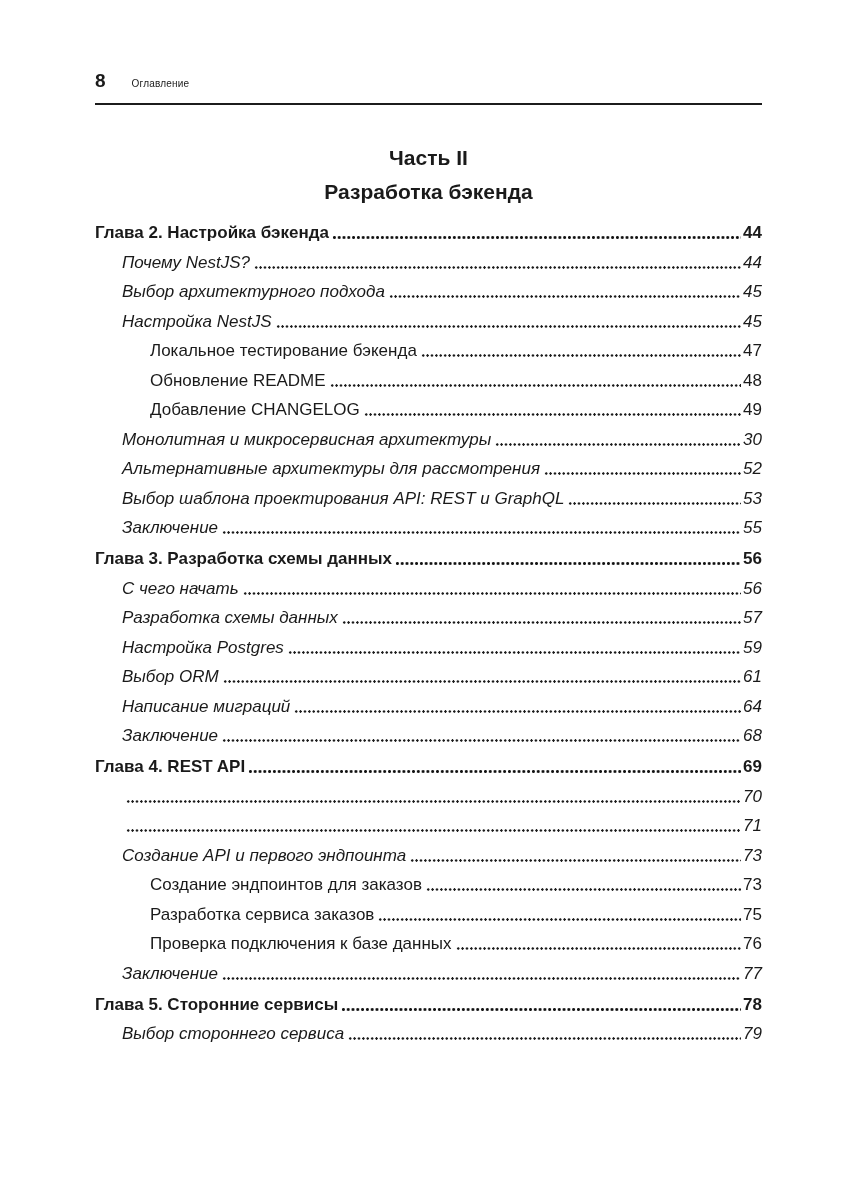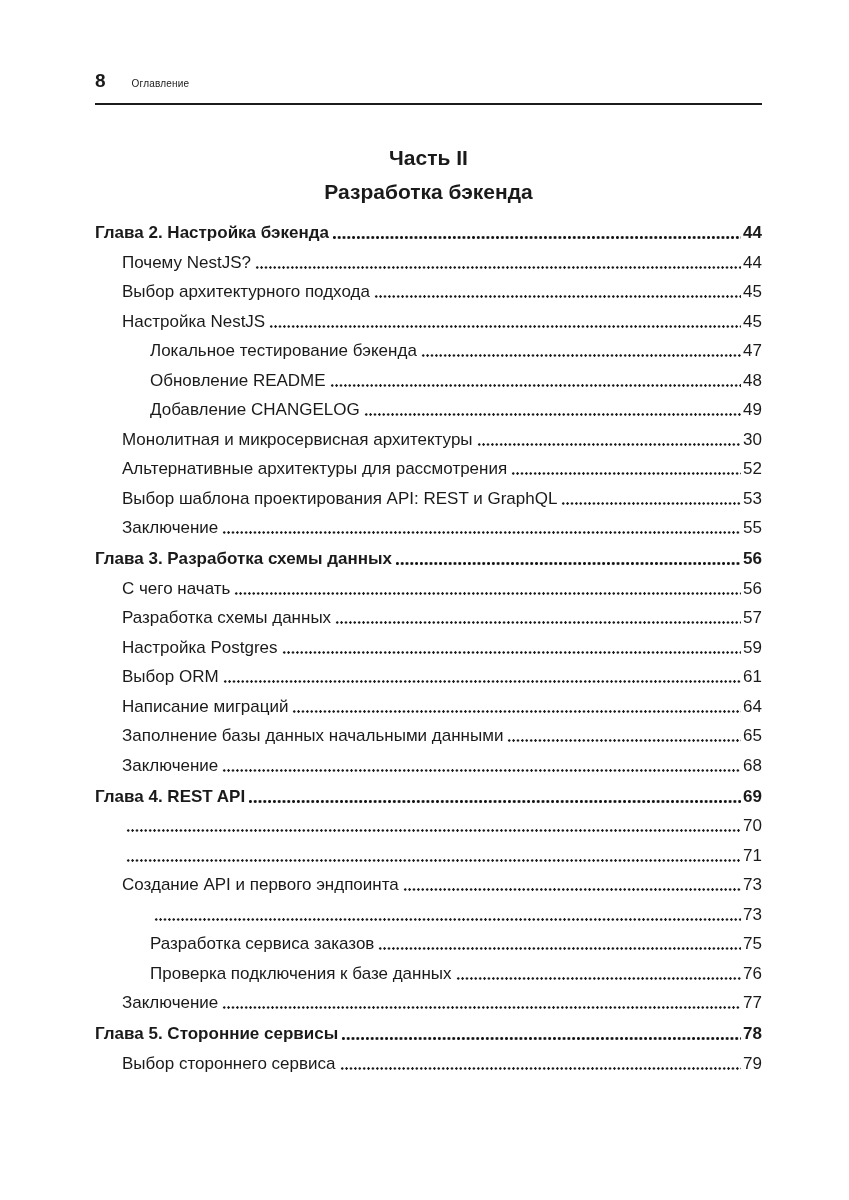--- a/index.html
+++ b/index.html
@@ -46,21 +46,21 @@
     display: flex;
     align-items: baseline;
     font-size: 17px;
     line-height: 20px;
     margin-bottom: 9.5px;
   }
   .row .label { white-space: nowrap; }
   .row .pg { white-space: nowrap; }
 
   .chapter { font-weight: 700; }
-  .lvl1 { padding-left: 27px; }
+  .lvl1 { padding-left: 27px; font-style: italic; }
   .lvl2 { padding-left: 55px; }
 
   .leader {
     flex: 1;
     align-self: flex-end;
     height: 5px;
     margin: 0 2px 3px 4px;
     background-image: radial-gradient(circle, #1b1b1b 1.05px, transparent 1.4px);
     background-size: 4.4px 5px;
     background-position: 0 50%;
@@ -171,25 +171,20 @@
           <span class="label">Выбор ORM</span>
           <span class="leader"></span>
           <span class="pg">61</span>
         </div>
         <div class="row lvl1">
           <span class="label">Написание миграций</span>
           <span class="leader"></span>
           <span class="pg">64</span>
         </div>
         <div class="row lvl1">
-          <span class="label">Заполнение базы данных начальными данными</span>
-          <span class="leader"></span>
-          <span class="pg">65</span>
-        </div>
-        <div class="row lvl1">
           <span class="label">Заключение</span>
           <span class="leader"></span>
           <span class="pg">68</span>
         </div>
       </section>
       <section class="toc-section">
         <div class="row chapter">
           <span class="label">Глава 4. REST API</span>
           <span class="leader"></span>
           <span class="pg">69</span>
@@ -201,20 +196,21 @@
         <div class="row lvl1">
           <span class="leader"></span>
           <span class="pg">71</span>
         </div>
         <div class="row lvl1">
           <span class="label">Создание API и первого эндпоинта</span>
           <span class="leader"></span>
           <span class="pg">73</span>
         </div>
         <div class="row lvl2">
+          <span class="label">Создание эндпоинтов для заказов</span>
           <span class="leader"></span>
           <span class="pg">73</span>
         </div>
         <div class="row lvl2">
           <span class="label">Разработка сервиса заказов</span>
           <span class="leader"></span>
           <span class="pg">75</span>
         </div>
         <div class="row lvl2">
           <span class="label">Проверка подключения к базе данных</span>

